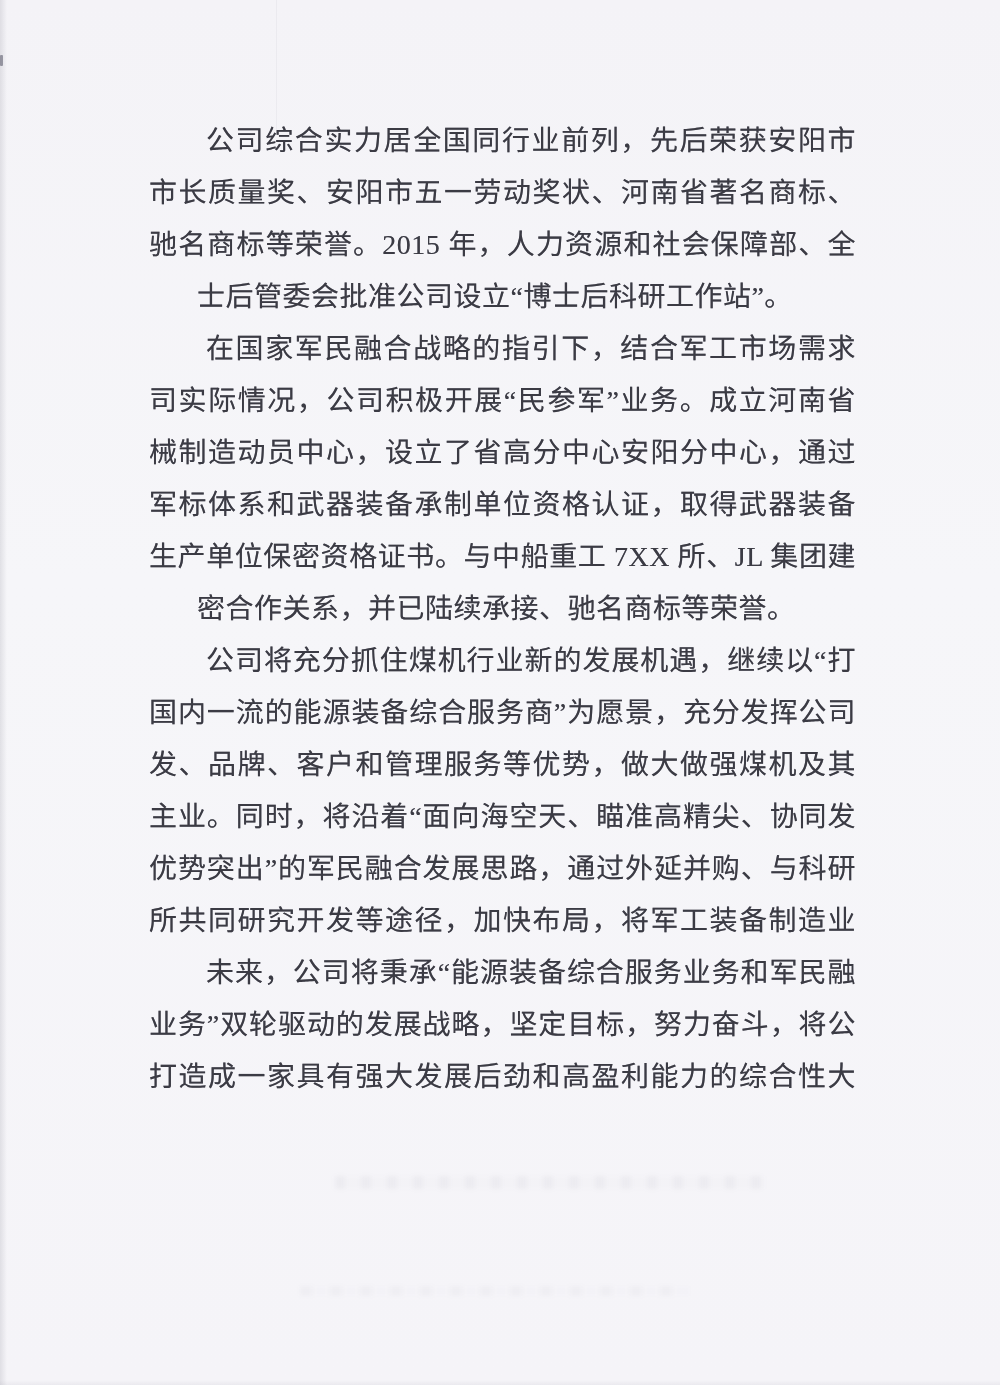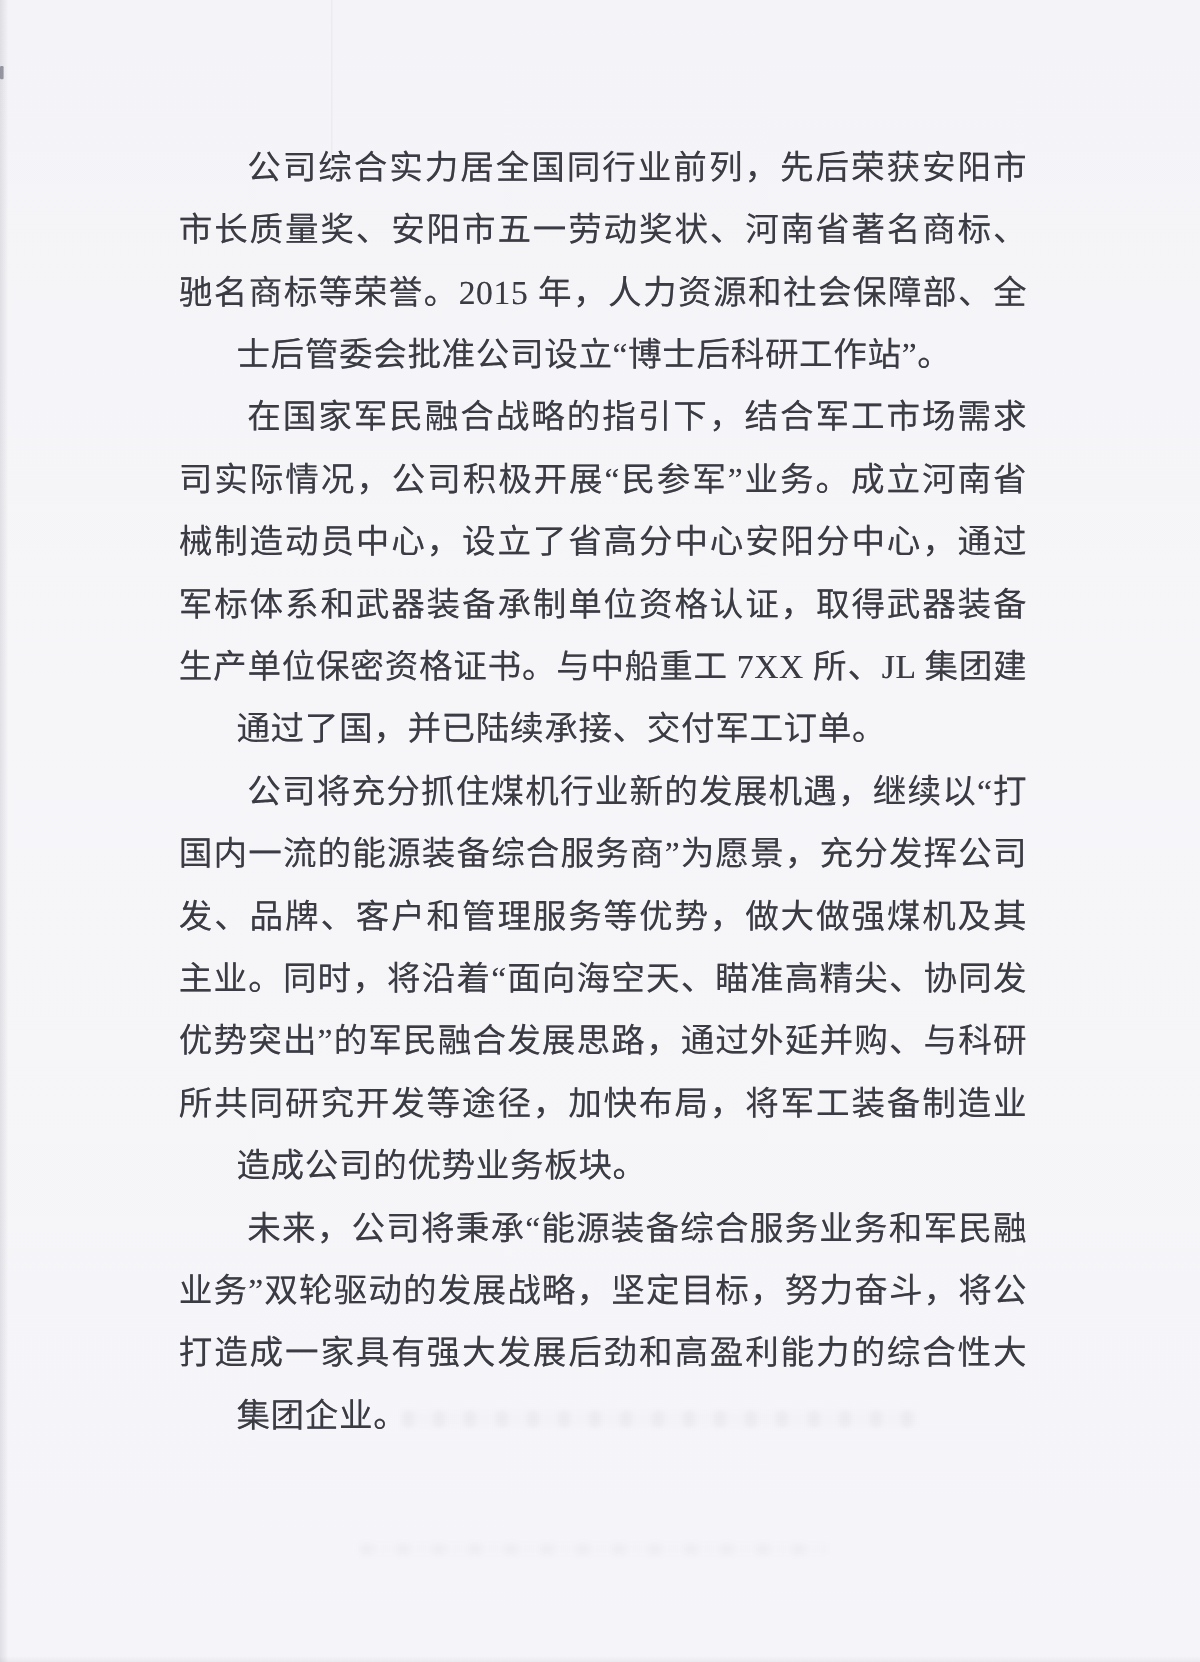--- a/index.html
+++ b/index.html
@@ -93,34 +93,32 @@
       <div class="line">驰名商标等荣誉。2015 年，人力资源和社会保障部、全国博</div>
       <div class="line para-end">士后管委会批准公司设立“博士后科研工作站”。</div>
     </div>
 
     <div class="para">
       <div class="line indent">在国家军民融合战略的指引下，结合军工市场需求和公</div>
       <div class="line">司实际情况，公司积极开展“民参军”业务。成立河南省机</div>
       <div class="line">械制造动员中心，设立了省高分中心安阳分中心，通过了国</div>
       <div class="line">军标体系和武器装备承制单位资格认证，取得武器装备科研</div>
       <div class="line">生产单位保密资格证书。与中船重工 7XX 所、JL 集团建立紧</div>
-      <div class="line para-end">通过了国，并已陆续承接、交付军工订单。</div>
+      <div class="line para-end">密合作关系，并已陆续承接、驰名商标等荣誉。</div>
     </div>
 
     <div class="para">
       <div class="line indent">公司将充分抓住煤机行业新的发展机遇，继续以“打造</div>
       <div class="line">国内一流的能源装备综合服务商”为愿景，充分发挥公司研</div>
       <div class="line">发、品牌、客户和管理服务等优势，做大做强煤机及其相关</div>
       <div class="line">主业。同时，将沿着“面向海空天、瞄准高精尖、协同发展、</div>
       <div class="line">优势突出”的军民融合发展思路，通过外延并购、与科研院</div>
       <div class="line">所共同研究开发等途径，加快布局，将军工装备制造业务打</div>
-      <div class="line para-end">造成公司的优势业务板块。</div>
     </div>
 
     <div class="para">
       <div class="line indent">未来，公司将秉承“能源装备综合服务业务和军民融合</div>
       <div class="line">业务”双轮驱动的发展战略，坚定目标，努力奋斗，将公司</div>
       <div class="line">打造成一家具有强大发展后劲和高盈利能力的综合性大型</div>
-      <div class="line para-end">集团企业。</div>
     </div>
 
   </div>
 </div>
 
 </body></html>

